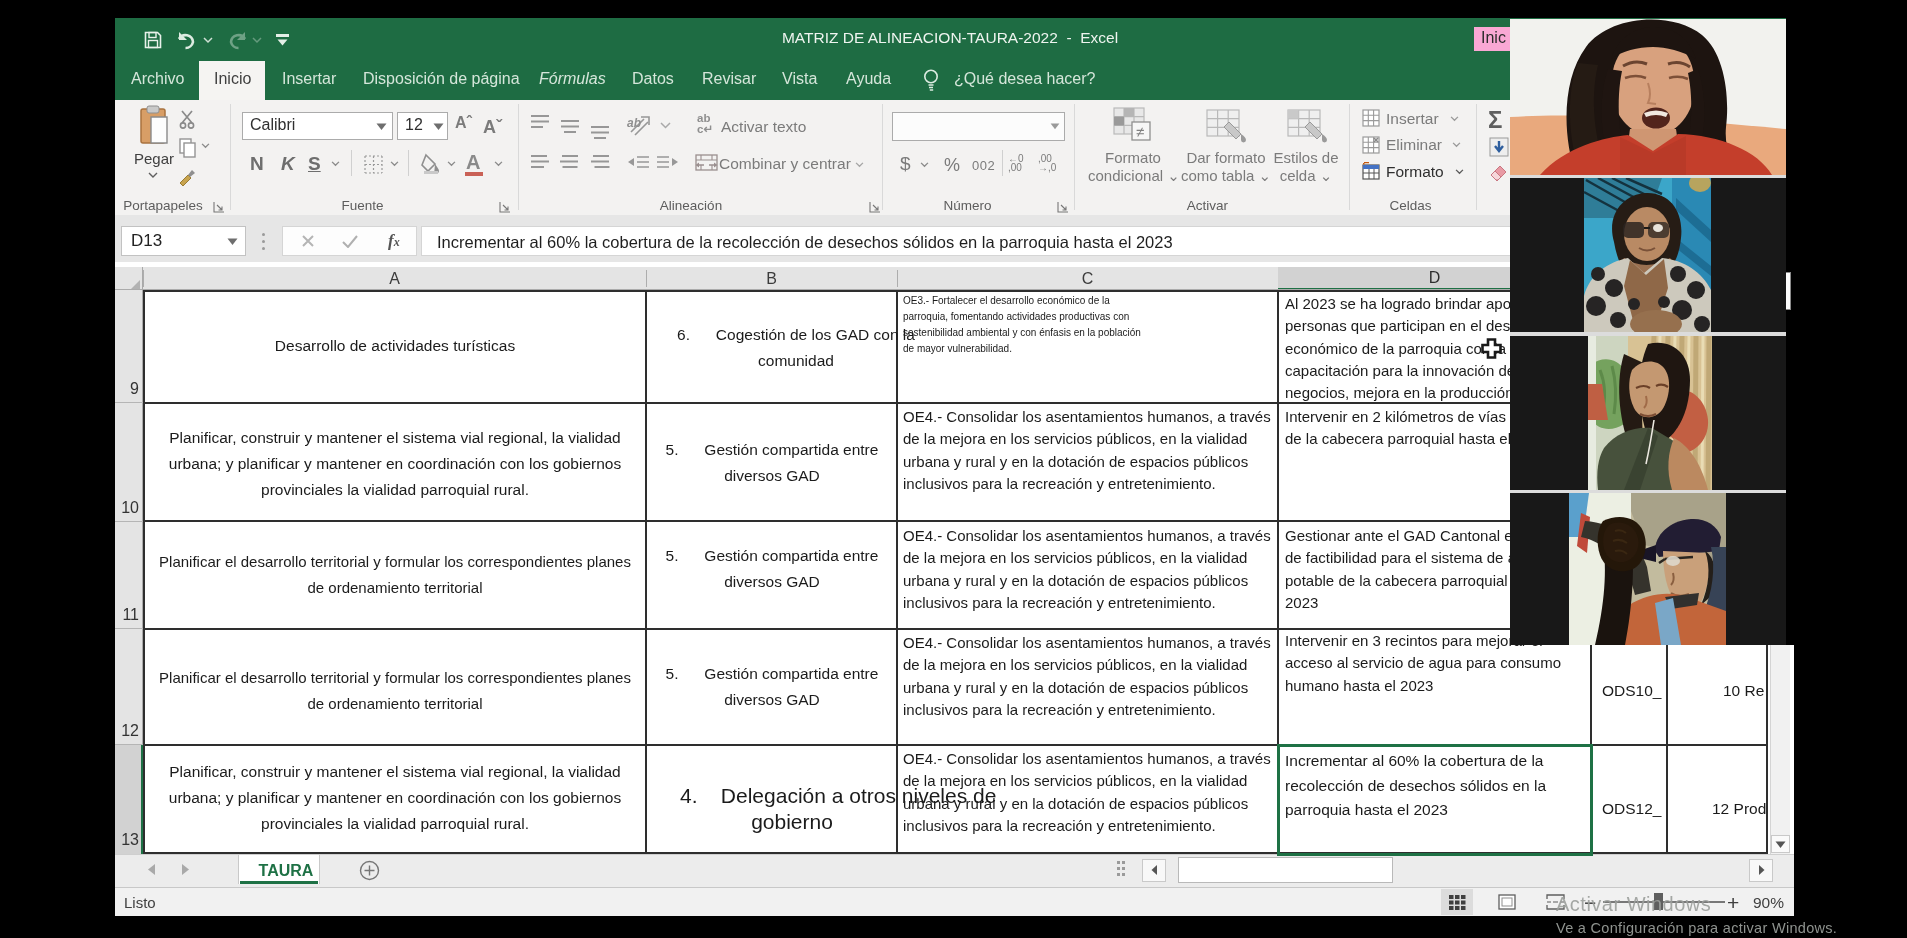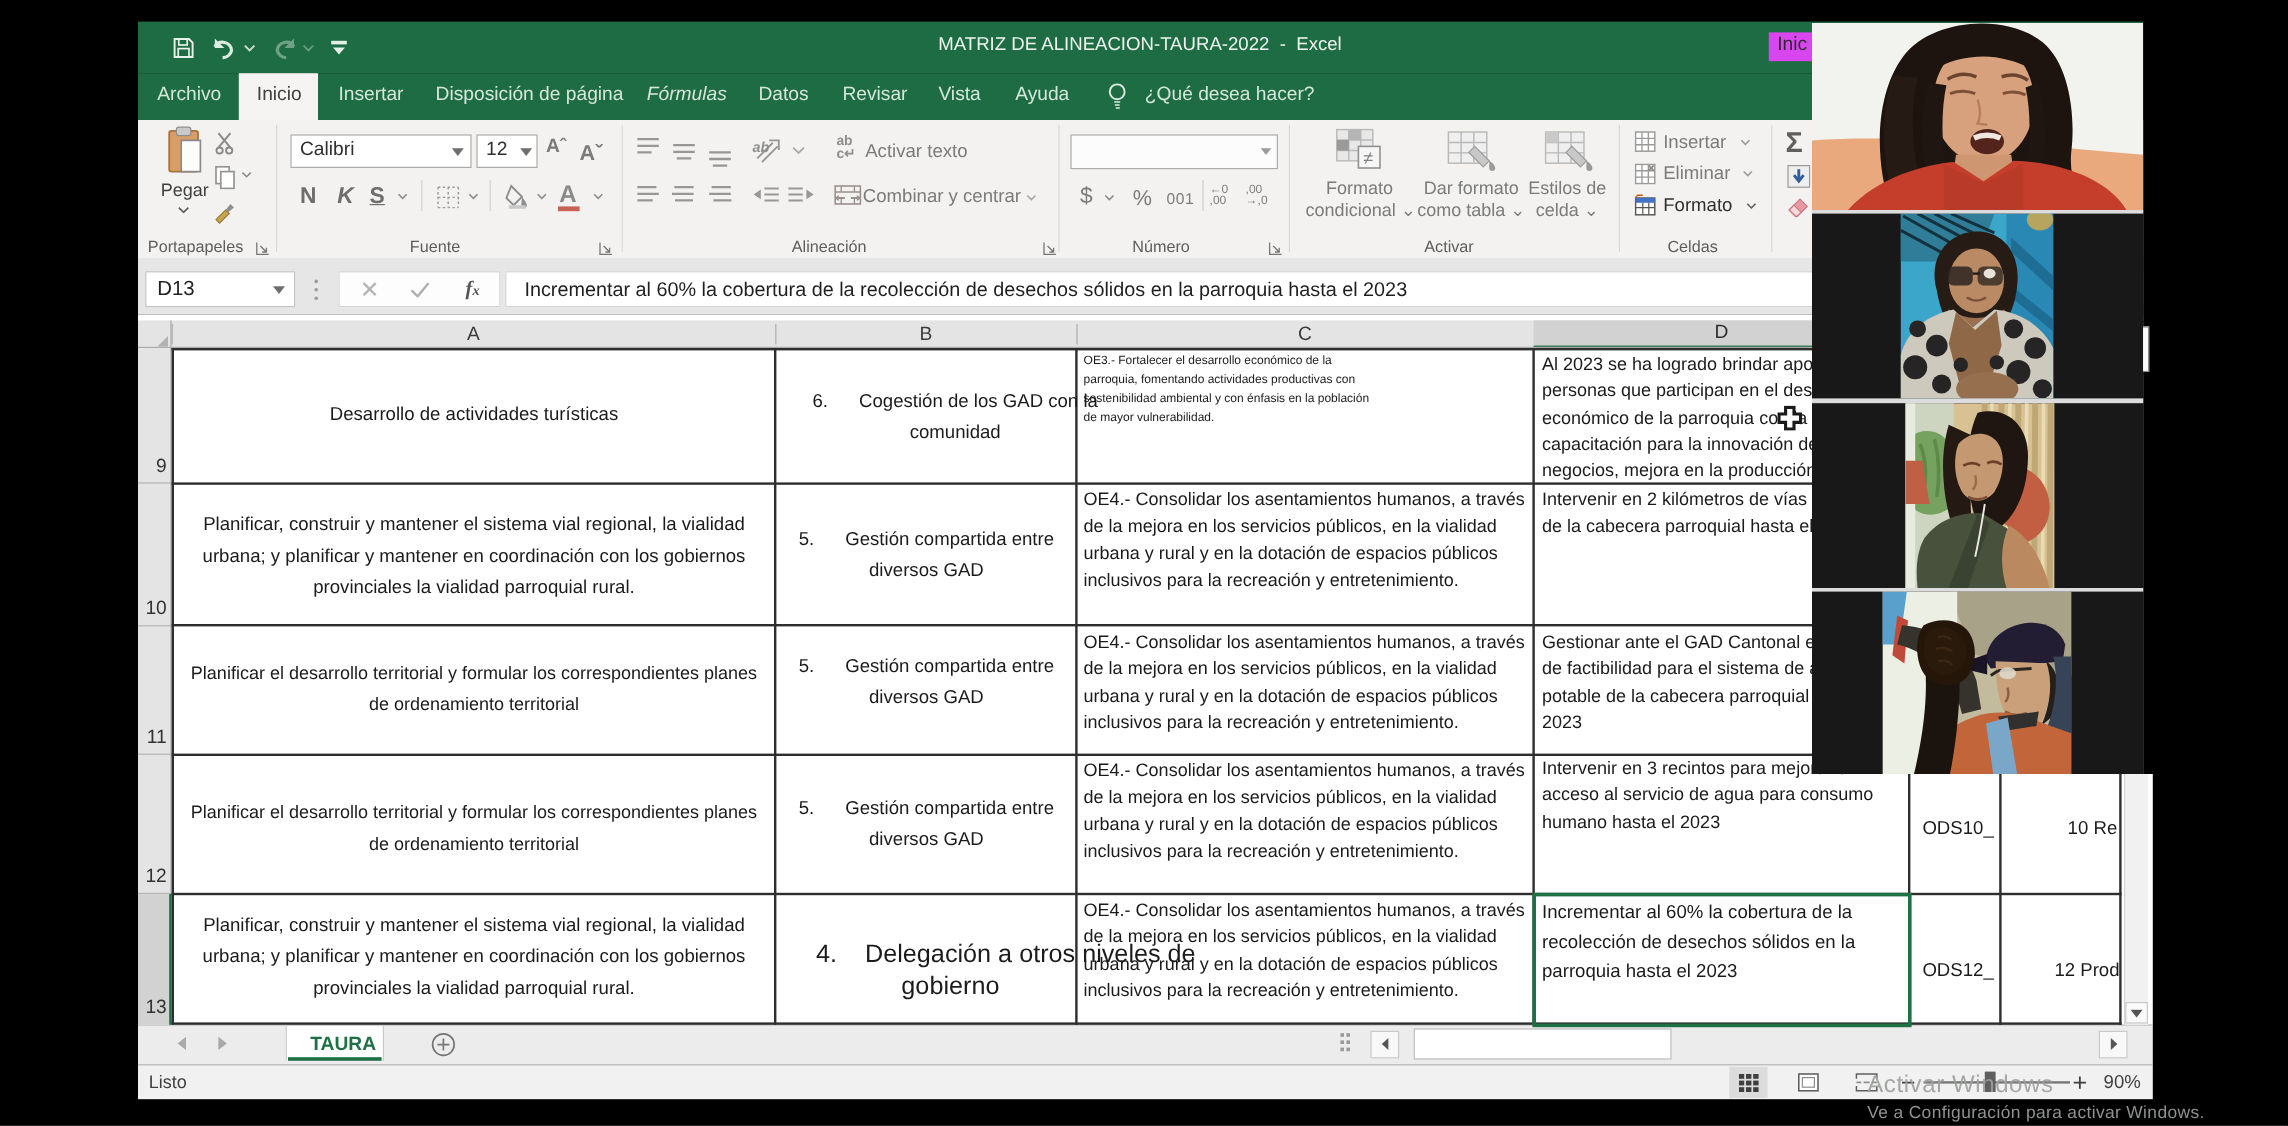--- a/index.html
+++ b/index.html
@@ -52,21 +52,21 @@
   <path d="M19 1 v8 h-8 z" fill="#ddebe1"></path>
 </svg>
 <svg class="a" style="left:252px;top:37px;" width="10" height="7" viewBox="0 0 10 7" opacity="0.4">
     <path d="M1 1 l4 4 l4 -4" fill="none" stroke="#cfe0d5" stroke-width="1.5"></path>
   </svg>
 <div class="a" style="left:276px;top:34px;width:13px;height:2.5px;background:#e4efe7;"></div>
 <svg class="a" style="left:277px;top:39px;" width="11" height="7" viewBox="0 0 11 7">
     <path d="M0.5 0.5 h10 l-5 6 z" fill="#e4efe7"></path>
   </svg>
 <div class="a" style="left:700px;top:29px;width:500px;text-align:center;color:#eef4ef;font-size:15.5px;">MATRIZ DE ALINEACION-TAURA-2022&nbsp; -&nbsp; Excel</div>
-<div class="a" style="left:1474px;top:27px;width:40px;height:24px;background:#d946ef;color:#2b2b2b;font-size:16px;padding:2px 0 0 7px;">Inic</div>
+<div class="a" style="left:1474px;top:27px;width:40px;height:24px;background:#f9a8d4;color:#2b2b2b;font-size:16px;padding:2px 0 0 7px;">Inic</div>
 
 <div class="a" style="left:199px;top:61px;width:66px;height:39px;background:#f5f4f2;"></div>
 <div class="menuitem" style="left:131px;top:70px;">Archivo</div>
 <div class="menuitem" style="left:214px;top:70px;color:#3f3f3f;">Inicio</div>
 <div class="menuitem" style="left:282px;top:70px;">Insertar</div>
 <div class="menuitem" style="left:363px;top:70px;">Disposición de página</div>
 <div class="menuitem" style="left:539px;top:70px;font-style:italic;">Fórmulas</div>
 <div class="menuitem" style="left:632px;top:70px;">Datos</div>
 <div class="menuitem" style="left:702px;top:70px;">Revisar</div>
 <div class="menuitem" style="left:782px;top:70px;">Vista</div>
@@ -193,21 +193,21 @@
 
 <div class="a" style="left:892px;top:112px;width:173px;height:29px;background:#fcfcfc;border:1px solid #ababab;"></div>
 <svg class="a" style="left:1050px;top:123px;" width="10" height="7" viewBox="0 0 11 8">
     <path d="M0.5 0.5 h10 l-5 6.5 z" fill="#9a9a9a"></path>
   </svg>
 <div class="ct gl" style="left:900px;top:153px;font-size:19px;">$</div>
 <svg class="a" style="left:920px;top:162px;" width="9" height="6" viewBox="0 0 10 7">
     <path d="M1 1 l4 4 l4 -4" fill="none" stroke="#8a8a8a" stroke-width="1.5"></path>
   </svg>
 <div class="ct gl" style="left:944px;top:155px;font-size:18px;">%</div>
-<div class="ct gl" style="left:972px;top:158px;font-size:13px;letter-spacing:0.5px;">001</div>
+<div class="ct gl" style="left:972px;top:158px;font-size:13px;letter-spacing:0.5px;">002</div>
 <div class="a" style="left:1002px;top:150px;width:1px;height:26px;background:#d0d0d0;"></div>
 <div class="ct gl" style="left:1008px;top:154px;font-size:10px;line-height:9px;">←0<br>,00</div>
 <div class="ct gl" style="left:1038px;top:154px;font-size:10px;line-height:9px;">,00<br>→,0</div>
 <div class="rlabel" style="left:930px;top:198px;width:75px;">Número</div>
 <svg class="a" style="left:863px;top:201px;" width="12" height="12" viewBox="0 0 12 12">
     <path d="M1 1 v10 h10 M4 4 l5 5 M9 5.5 v3.5 h-3.5" stroke="#777" stroke-width="0" fill="none"></path>
   </svg>
 <svg class="a" style="left:1057px;top:201px;" width="12" height="12" viewBox="0 0 12 12">
     <path d="M1 1 v10 h10 M4 4 l5 5 M9 5.5 v3.5 h-3.5" stroke="#777" stroke-width="1.1" fill="none"></path>
   </svg>

